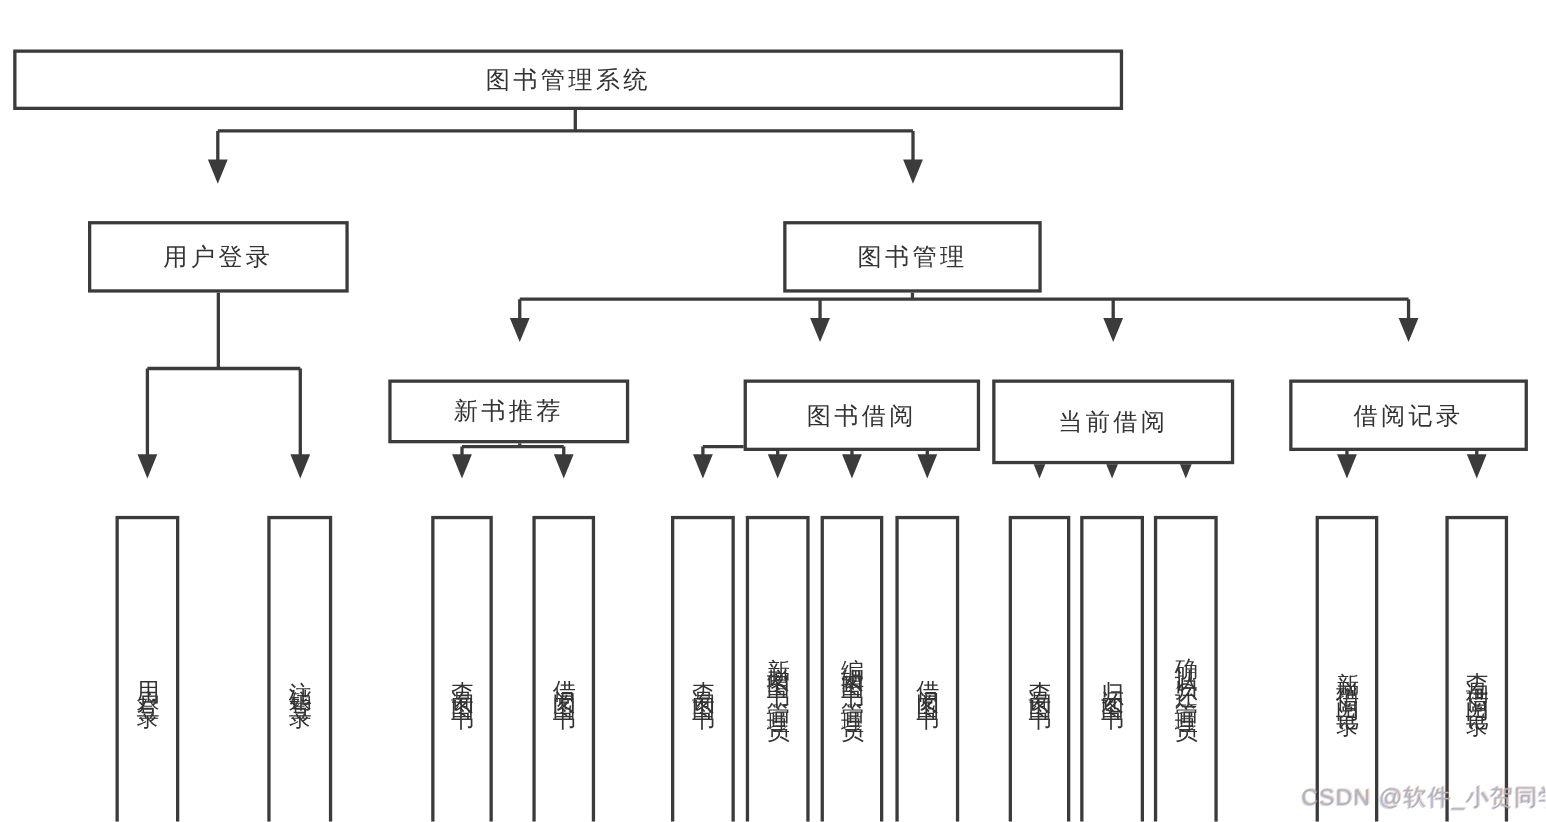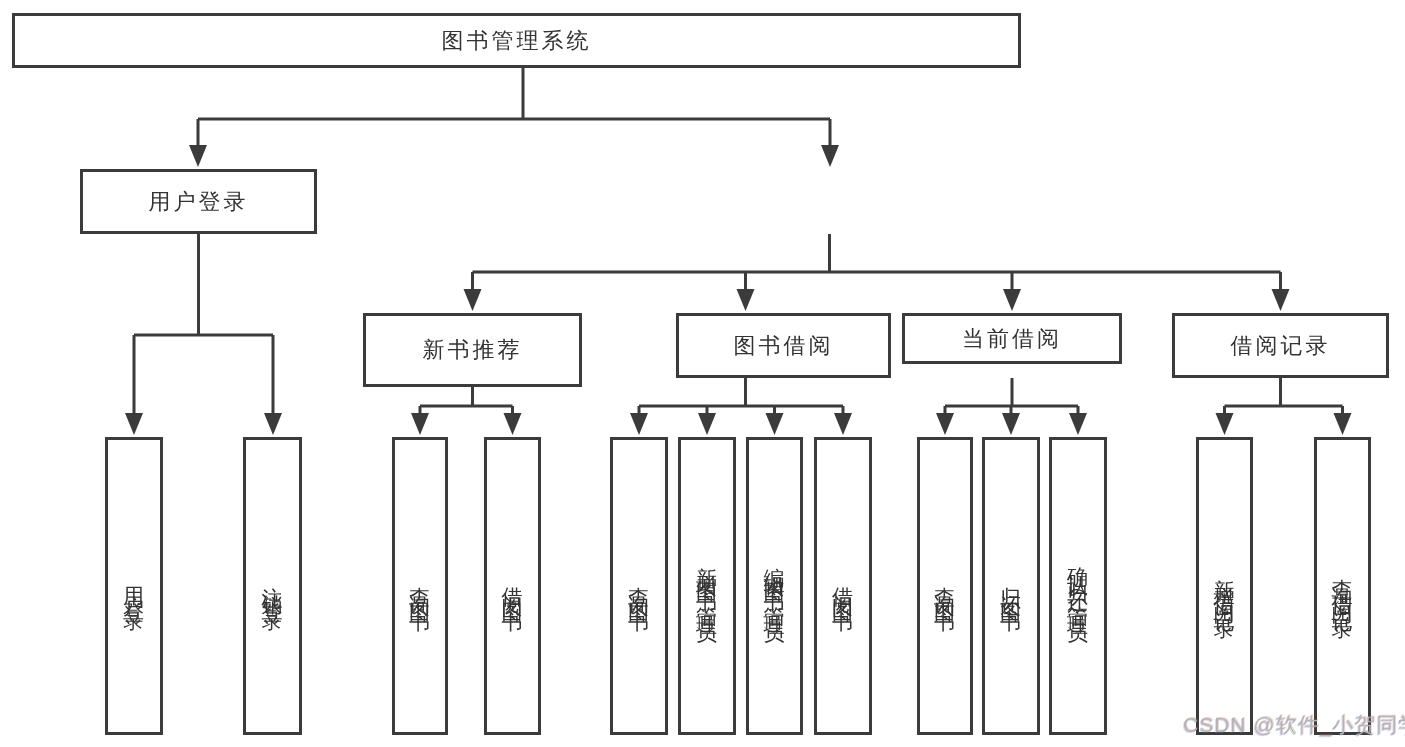--- a/index.html
+++ b/index.html
@@ -13,20 +13,21 @@
   #wires{position:absolute;left:0;top:0;pointer-events:none;}
   .node{
     position:absolute;
     box-sizing:border-box;
     border:3px solid #3b3b3b;
     background:#ffffff;
     display:flex;
     align-items:center;
     justify-content:center;
     color:#333333;
+    margin-top:32px;
   }
   .node.h .lbl{
     font-size:22px;
     letter-spacing:3px;
     white-space:nowrap;
     color:#333333;
   }
   .node.v .lbl{
     writing-mode:vertical-rl;
     text-orientation:mixed;
@@ -99,28 +100,31 @@
     </g>
   </svg>
 
   <div class="node h" style="left:12px;top:13px;width:1009px;height:55px">
     <span class="lbl">图书管理系统</span>
   </div>
 
   <div class="node h" style="left:80px;top:169px;width:237px;height:65px">
     <span class="lbl">用户登录</span>
   </div>
+  <div class="node h" style="left:712px;top:169px;width:235px;height:65px">
+    <span class="lbl">图书管理</span>
+  </div>
 
-  <div class="node h" style="left:363px;top:313px;width:219px;height:74px">
+  <div class="node h" style="left:353px;top:313px;width:219px;height:58px">
     <span class="lbl">新书推荐</span>
   </div>
   <div class="node h" style="left:676px;top:313px;width:215px;height:65px">
     <span class="lbl">图书借阅</span>
   </div>
-  <div class="node h" style="left:902px;top:313px;width:220px;height:51px">
+  <div class="node h" style="left:902px;top:313px;width:220px;height:77px">
     <span class="lbl">当前借阅</span>
   </div>
   <div class="node h" style="left:1172px;top:313px;width:217px;height:65px">
     <span class="lbl">借阅记录</span>
   </div>
 
   <div class="node v" style="left:105px;top:437px;width:58px;height:298px">
     <span class="lbl">用户登录</span>
   </div>
   <div class="node v" style="left:243px;top:437px;width:59px;height:298px">

